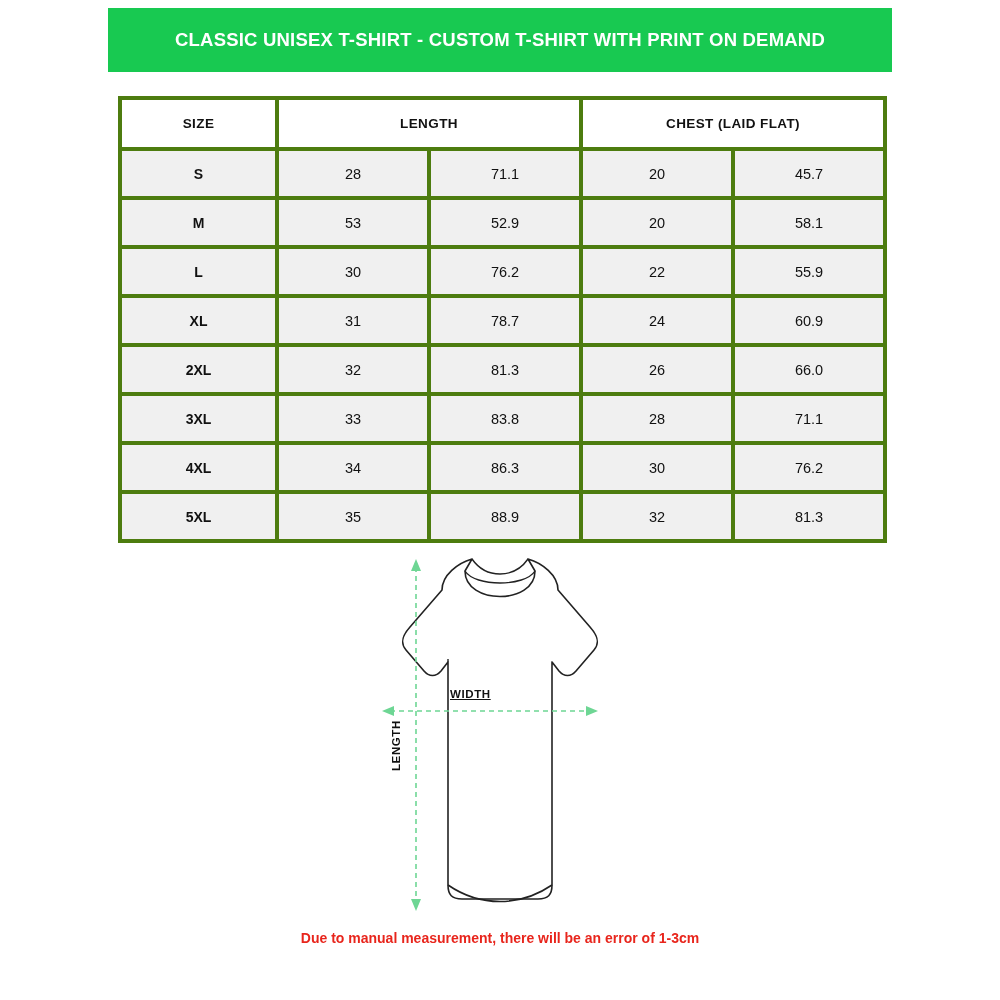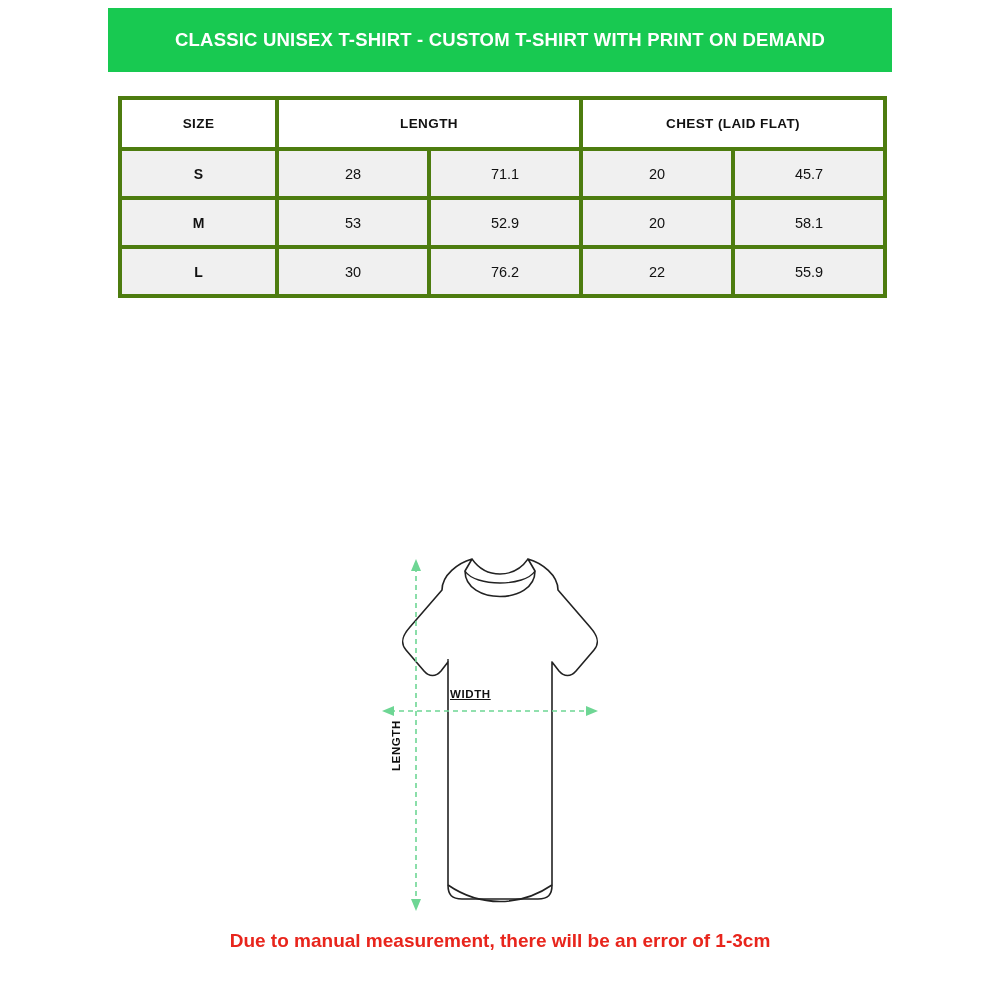--- a/index.html
+++ b/index.html
@@ -107,21 +107,21 @@
   }
 
   
   .footer-note {
     position: absolute;
     left: 0;
     top: 930px;
     width: 1000px;
     text-align: center;
     color: #e8251c;
-    font-size: 19px;
+    font-size: 14px;
     font-weight: bold;
   }
 </style>
 </head>
 <body>
 
 <div id="page">
 
   <div class="header-banner">
     <div class="header-title">CLASSIC UNISEX T-SHIRT - CUSTOM T-SHIRT WITH PRINT ON DEMAND</div>
@@ -156,20 +156,55 @@
         <td>52.9</td>
         <td>20</td>
         <td>58.1</td>
       </tr>
       <tr>
         <td class="size-cell">L</td>
         <td>30</td>
         <td>76.2</td>
         <td>22</td>
         <td>55.9</td>
+      </tr>
+      <tr>
+        <td class="size-cell">XL</td>
+        <td>31</td>
+        <td>78.7</td>
+        <td>24</td>
+        <td>60.9</td>
+      </tr>
+      <tr>
+        <td class="size-cell">2XL</td>
+        <td>32</td>
+        <td>81.3</td>
+        <td>26</td>
+        <td>66.0</td>
+      </tr>
+      <tr>
+        <td class="size-cell">3XL</td>
+        <td>33</td>
+        <td>83.8</td>
+        <td>28</td>
+        <td>71.1</td>
+      </tr>
+      <tr>
+        <td class="size-cell">4XL</td>
+        <td>34</td>
+        <td>86.3</td>
+        <td>30</td>
+        <td>76.2</td>
+      </tr>
+      <tr>
+        <td class="size-cell">5XL</td>
+        <td>35</td>
+        <td>88.9</td>
+        <td>32</td>
+        <td>81.3</td>
       </tr>
     </tbody>
   </table>
 
   <div class="shirt-wrap">
     <svg width="420" height="390" viewBox="0 0 420 390">
 
       <path d="M152 55
                C 152 40, 168 28, 182 24
                L 175 36

